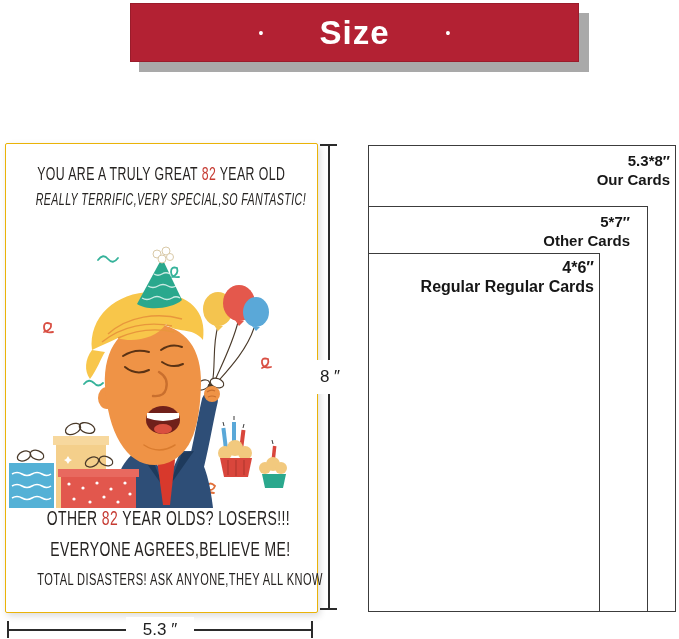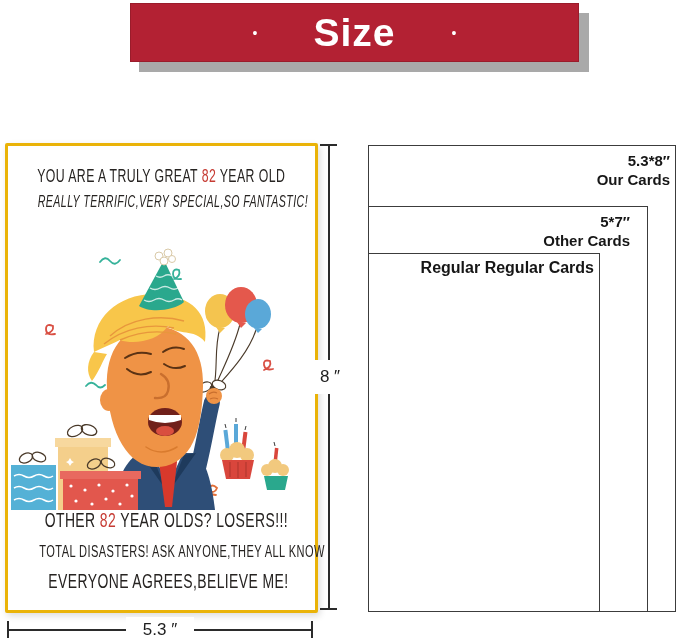--- a/index.html
+++ b/index.html
@@ -6,26 +6,26 @@
   html,body { background:#fff; }
   .stage { position:relative; width:679px; height:639px; background:#ffffff;
            font-family:"Liberation Sans", sans-serif; overflow:hidden; }
 
   
   .banner-shadow { position:absolute; left:139px; top:13px; width:450px; height:59px;
                    background:#a9a9a9; }
   .banner { position:absolute; left:130px; top:3px; width:449px; height:59px;
             background:#b32133; border:1px solid #9a1c2b;
             display:flex; align-items:center; justify-content:center; gap:56px; }
-  .banner-title { color:#ffffff; font-size:39px; font-weight:bold; letter-spacing:1px; }
+  .banner-title { color:#ffffff; font-size:33px; font-weight:bold; letter-spacing:1px; }
   .banner-dot { color:#ffffff; font-size:14px; line-height:1; }
 
   
   .card { position:absolute; left:5px; top:143px; width:313px; height:470px;
-          background:#fff; border:3px solid #eab308; border-radius:2px;
+          background:#fff; border:1px solid #eab308; border-radius:2px;
           box-shadow:2px 3px 7px rgba(0,0,0,0.14); }
   .card-text-top { position:absolute; top:15px; left:0; width:100%; text-align:center;
                    color:#262321; }
   .card-text-bottom { position:absolute; top:360px; left:0; width:100%; text-align:right;
                       color:#262321; }
   .hw { display:inline-block; white-space:nowrap; transform:scale(0.82,1.22);
         transform-origin:center; letter-spacing:0.5px; }
   .ln { overflow:visible; }
   .ln1 { font-size:15px; height:30px; line-height:30px; }
   .ln2 { font-size:13px; height:26px; line-height:22px;font-style:italic; }
@@ -226,22 +226,22 @@
           <circle cx="259" cy="222" r="6" fill="#f2c97e"></circle>
           <circle cx="267" cy="218" r="7" fill="#f2c97e"></circle>
           <circle cx="275" cy="222" r="6" fill="#f2c97e"></circle>
           <path d="M256,228 h24 l-3,14 h-18 Z" fill="#2aa88d"></path>
         </g>
       </g>
     </svg>
 
     <div class="card-text-bottom">
       <div class="ln lb1"><span class="hw"><span>OTHER </span><span class="red">82</span><span> YEAR OLDS? LOSERS!!!</span></span></div>
+      <div class="ln lb3"><span class="hw">EVERYONE AGREES,BELIEVE ME!</span></div>
       <div class="ln lb2"><span class="hw">TOTAL DISASTERS! ASK ANYONE,THEY ALL KNOW</span></div>
-      <div class="ln lb3"><span class="hw">EVERYONE AGREES,BELIEVE ME!</span></div>
     </div>
   </div>
 
   <div class="dim vline"></div>
   <div class="dim vcap-t"></div>
   <div class="dim vcap-b"></div>
   <div class="vlabel">8 ″</div>
 
   <div class="dim hline"></div>
   <div class="dim hcap-l"></div>
@@ -254,16 +254,17 @@
 
   <div class="size-label label-our">
     <div>5.3*8″</div>
     <div>Our Cards</div>
   </div>
   <div class="size-label label-other">
     <div>5*7″</div>
     <div>Other Cards</div>
   </div>
   <div class="size-label label-regular">
+    <div>4*6″</div>
     <div>Regular Regular Cards</div>
   </div>
 
 </div>
 
 </body></html>

